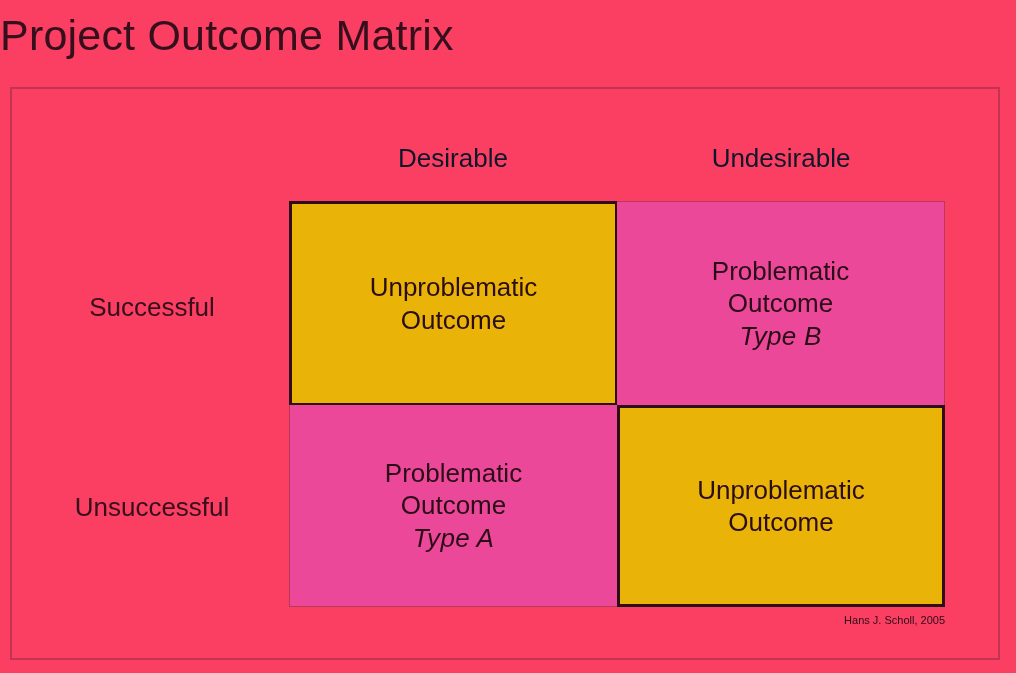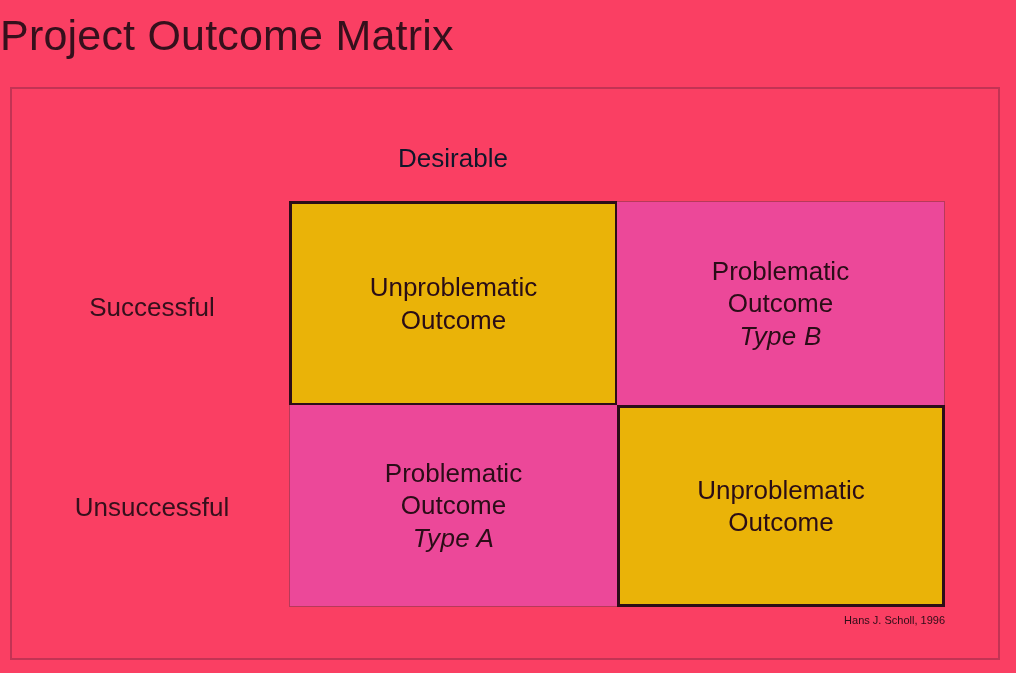--- a/index.html
+++ b/index.html
@@ -133,20 +133,21 @@
 <body>
 
 <div class="screen">
 
   <div class="title">Project Outcome Matrix</div>
 
   <div class="frame"></div>
 
   <div class="col-header desirable">Desirable</div>
 
+  <div class="col-header undesirable">Undesirable</div>
 
   <div class="row-header unsuccessful">Unsuccessful</div>
 
   <div class="row-header successful">Successful</div>
 
   <div class="matrix">
 
     <div class="cell tl unproblematic">
       <span class="line">Unproblematic</span>
       <span class="line">Outcome</span>
@@ -164,15 +165,15 @@
       <span class="line type-line">Type A</span>
     </div>
 
     <div class="cell br unproblematic">
       <span class="line">Unproblematic</span>
       <span class="line">Outcome</span>
     </div>
 
   </div>
 
-  <div class="attribution">Hans J. Scholl, 1996</div>
+  <div class="attribution">Hans J. Scholl, 2005</div>
 
 </div>
 
 </body></html>

